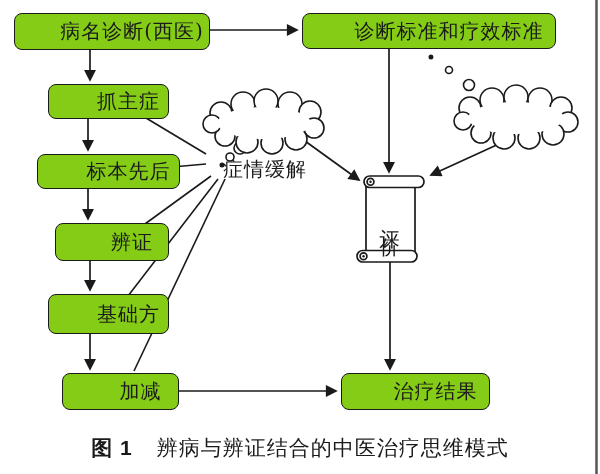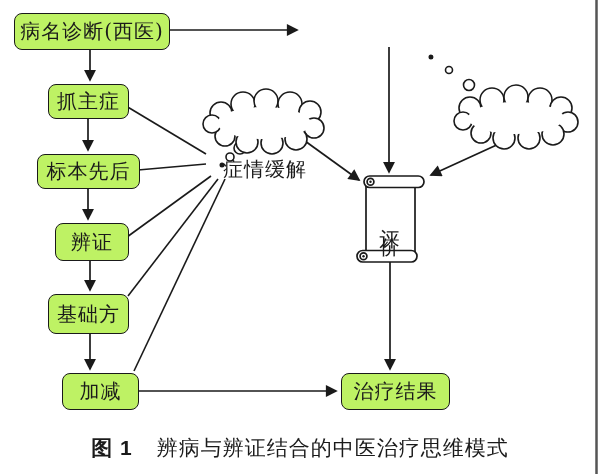--- a/index.html
+++ b/index.html
@@ -2,23 +2,23 @@
 <html><head>
 <meta charset="utf-8">
 <style>
   html,body{margin:0;padding:0;background:#fff;}
   .stage{
     position:relative;width:600px;height:474px;background:#ffffff;overflow:hidden;
     font-family:"DejaVu Serif","Liberation Serif",serif;color:#1a1a1a;
   }
   .stage svg{position:absolute;left:0;top:0;}
   .node{
-    position:absolute;background:#bef264;border:1.8px solid #1a1a1a;border-radius:8px;
+    position:absolute;background:#84cc16;border:1.8px solid #1a1a1a;border-radius:8px;
     display:flex;align-items:center;justify-content:center;
-    font-size:20px;letter-spacing:1px;white-space:nowrap;z-index:2;
+    font-size:20px;letter-spacing:1px;white-space:nowrap;z-index:2;padding-left:40px;
   }
   .float-label{
     position:absolute;display:flex;align-items:center;justify-content:center;
     font-size:20px;letter-spacing:1px;white-space:nowrap;z-index:3;margin-top:47px;
   }
   .scroll-label{
     position:absolute;z-index:3;display:flex;align-items:center;justify-content:center;
     writing-mode:vertical-rl;text-orientation:upright;
     font-size:20px;letter-spacing:8px;
   }
@@ -114,20 +114,21 @@
       <rect x="364" y="176" width="60" height="11.5" rx="5.7"></rect>
       <circle cx="370.5" cy="181.7" r="3.4"></circle>
       <circle cx="370.5" cy="181.7" r="1.2" fill="#1a1a1a" stroke="none"></circle>
       <rect x="357" y="250.5" width="60" height="11.5" rx="5.7"></rect>
       <circle cx="363.5" cy="256.2" r="3.4"></circle>
       <circle cx="363.5" cy="256.2" r="1.2" fill="#1a1a1a" stroke="none"></circle>
     </g>
   </svg>
 
   <div class="node" style="left:14px;top:13px;width:154px;height:35px;">病名诊断(西医)</div>
+  <div class="node" style="left:302px;top:13px;width:212px;height:34px;">诊断标准和疗效标准</div>
   <div class="node" style="left:48px;top:84px;width:79px;height:33px;">抓主症</div>
   <div class="node" style="left:37px;top:154px;width:101px;height:33px;">标本先后</div>
   <div class="node" style="left:55px;top:223px;width:72px;height:36px;">辨证</div>
   <div class="node" style="left:48px;top:294px;width:79px;height:38px;">基础方</div>
   <div class="node" style="left:62px;top:373px;width:75px;height:35px;">加减</div>
   <div class="node" style="left:341px;top:373px;width:107px;height:35px;">治疗结果</div>
 
   <div class="float-label" style="left:212px;top:110px;width:106px;height:24px;">症情缓解</div>
 
   <div class="scroll-label" style="left:377px;top:191px;width:27px;height:60px;">评价</div>

